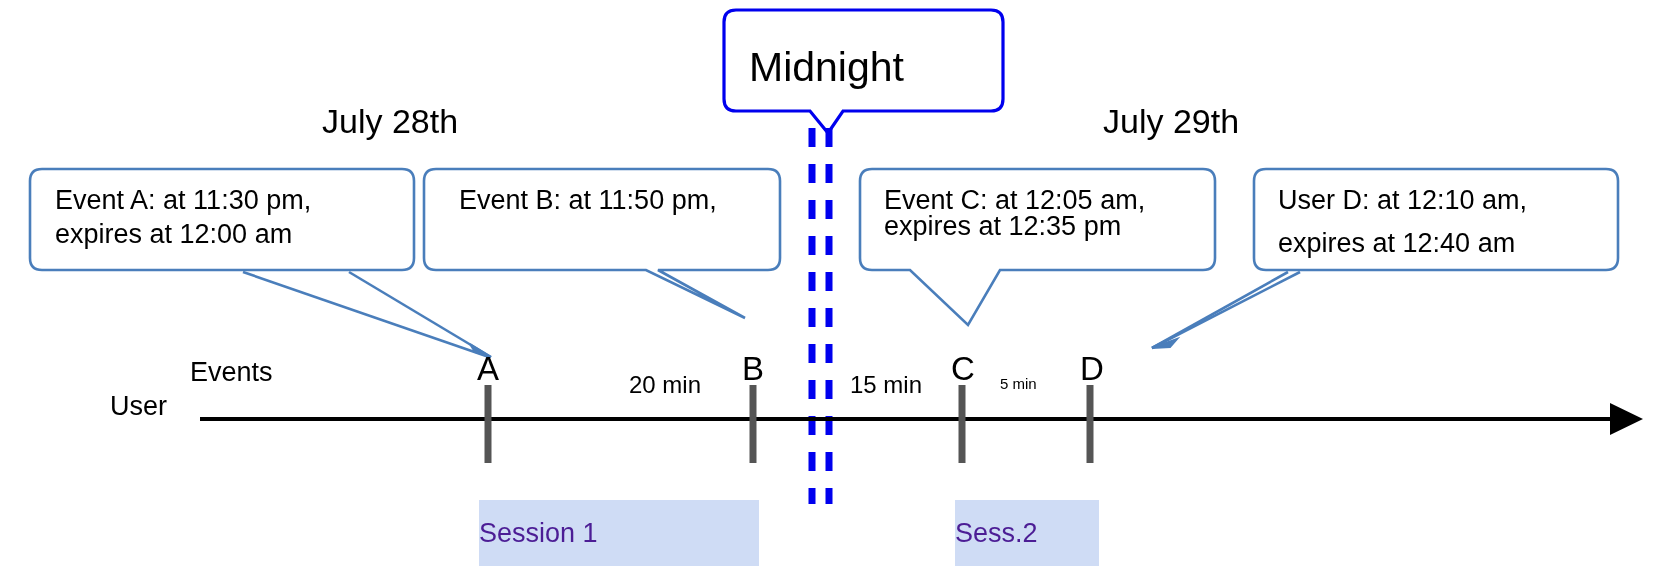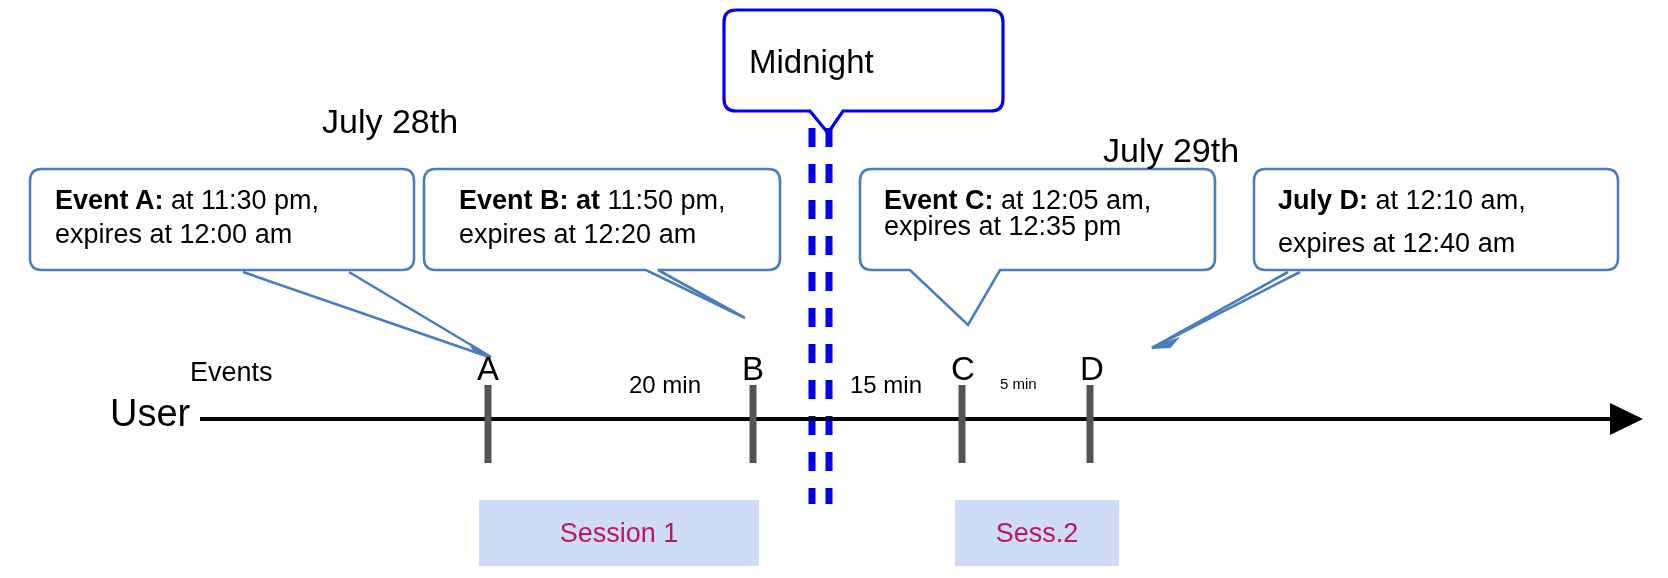--- a/index.html
+++ b/index.html
@@ -27,51 +27,50 @@
     position: absolute;
     white-space: nowrap;
     color: #000000;
     font-family: "Liberation Sans", sans-serif;
     line-height: 1.22;
   }
   .callout-text {
     font-size: 27px;
     color: #000000;
   }
-  .callout-text b { font-weight: bold; }
+  .callout-text b { font-weight: normal; }
   .date-label {
     font-size: 34px;
   }
   .midnight-label {
-    font-size: 33px;
+    font-size: 41px;
   }
   .axis-label {
-    font-size: 38px;
+    font-size: 27px;
   }
   .row-label {
     font-size: 27px;
   }
   .evt-letter {
     font-size: 33px;
   }
   .interval-label {
     font-size: 24px;
     margin-top: 10px;
   }
   .interval-label.small {
     font-size: 15px;
   }
   .session-box {
     position: absolute;
     background: #cfdcf5;
     display: flex;
     align-items: center;
-    justify-content: center;
     font-size: 27px;
-    color: #be185d;
+    color: #4c1d95;
     font-family: "Liberation Sans", sans-serif;
   }
 </style>
 </head>
 <body>
 
 <div id="canvas">
 
   <svg class="layer" viewBox="0 0 1668 578">
 
@@ -107,54 +106,53 @@
 
     <line x1="488" y1="385" x2="488" y2="463" stroke="#555555" stroke-width="7"></line>
     <line x1="753" y1="385" x2="753" y2="463" stroke="#555555" stroke-width="7"></line>
     <line x1="962" y1="385" x2="962" y2="463" stroke="#555555" stroke-width="7"></line>
     <line x1="1090" y1="385" x2="1090" y2="463" stroke="#555555" stroke-width="7"></line>
   </svg>
 
   <div class="txt midnight-label" style="left:749px; top:42px;">Midnight</div>
 
   <div class="txt date-label" style="left:322px; top:101px;text-align:right;">July 28th</div>
-  <div class="txt date-label" style="left:1103px; top:101px;margin-top:29px;">July 29th</div>
+  <div class="txt date-label" style="left:1103px; top:101px;">July 29th</div>
 
   <div class="txt callout-text" style="left:55px; top:184px;">
     <b>Event A:</b><span> at 11:30 pm,</span>
   </div>
   <div class="txt callout-text" style="left:55px; top:218px;">expires at 12:00 am</div>
 
   <div class="txt callout-text" style="left:459px; top:184px;">
     <b>Event B: at</b><span> 11:50 pm,</span>
   </div>
-  <div class="txt callout-text" style="left:459px; top:218px;">expires at 12:20 am</div>
 
   <div class="txt callout-text" style="left:884px; top:184px;">
     <b>Event C:</b><span> at 12:05 am,</span>
   </div>
   <div class="txt callout-text" style="left:884px; top:210px;">expires at 12:35 pm</div>
 
   <div class="txt callout-text" style="left:1278px; top:184px;">
-    <b>July D:</b><span>  at 12:10 am,</span>
+    <b>User D:</b><span>  at 12:10 am,</span>
   </div>
   <div class="txt callout-text" style="left:1278px; top:218px;margin-top:9px;">expires at 12:40 am</div>
 
   <div class="txt row-label" style="left:190px; top:356px;">Events</div>
   <div class="txt axis-label" style="left:110px; top:390px;">User</div>
 
   <div class="txt evt-letter" style="left:477px; top:349px;">A</div>
   <div class="txt evt-letter" style="left:742px; top:349px;">B</div>
   <div class="txt evt-letter" style="left:951px; top:349px;">C</div>
   <div class="txt evt-letter" style="left:1080px; top:349px;">D</div>
 
   <div class="txt interval-label" style="left:629px; top:360px;">20 min</div>
   <div class="txt interval-label" style="left:850px; top:360px;">15 min</div>
   <div class="txt interval-label small" style="left:1000px; top:365px;">5 min</div>
 
   <div class="session-box" style="left:479px; top:500px; width:280px; height:66px;">
     <span>Session 1</span>
   </div>
-  <div class="session-box" style="left:955px; top:500px; width:164px; height:66px;">
+  <div class="session-box" style="left:955px; top:500px; width:144px; height:66px;">
     <span>Sess.2</span>
   </div>
 
 </div>
 
 </body></html>

